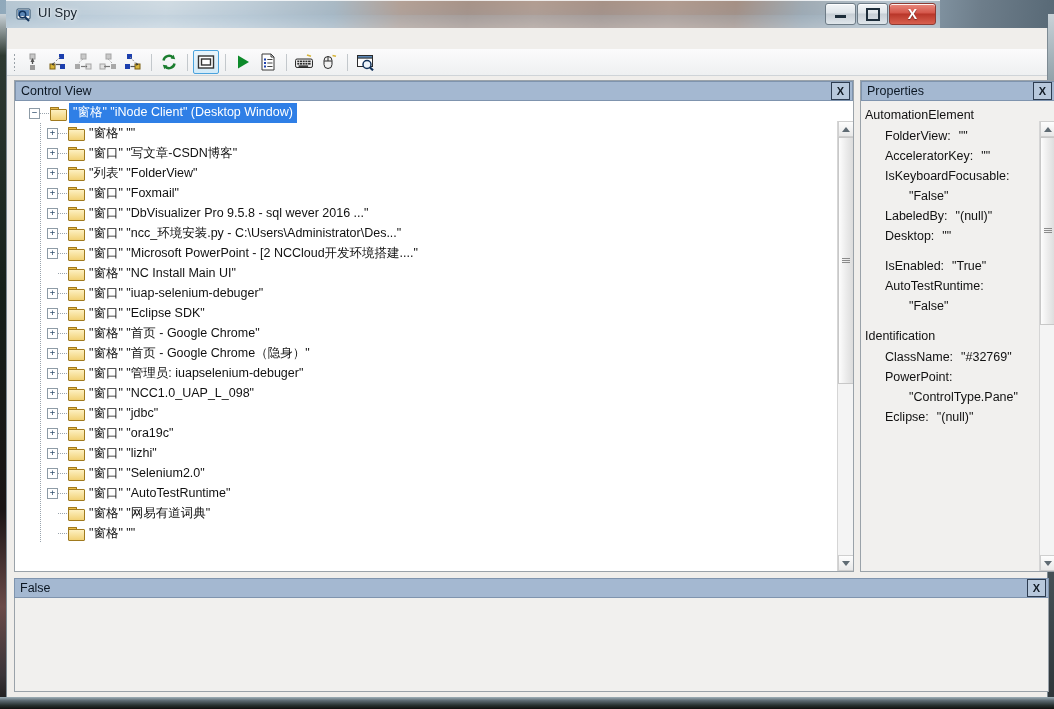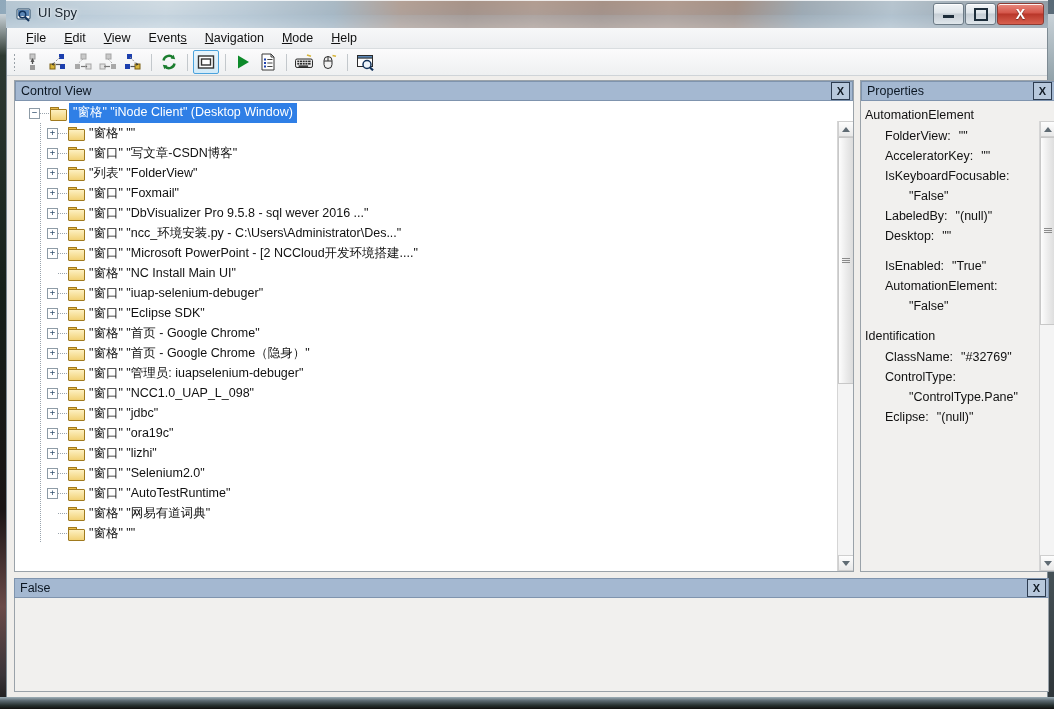--- a/index.html
+++ b/index.html
@@ -24,21 +24,21 @@
   }
   .win-border-left{position:absolute;left:-6px;top:14px;width:6px;height:689px;
     background:linear-gradient(to bottom,#c9d2d8 0%,#2e3a32 6%,#16201a 40%,#1a1414 72%,#6a4a48 86%,#3a3438 96%,#1d1d1d 100%);}
   .win-border-right{position:absolute;left:1042px;top:14px;width:6px;height:689px;
     background:linear-gradient(to bottom,#c9d2d8 0%,#8fa0a8 10%,#6e7d85 40%,#4d5a60 75%,#2d3438 100%);}
   .win-border-bottom{position:absolute;left:-6px;top:697px;width:1054px;height:12px;
     background:linear-gradient(to bottom,#9fb0b8 0%,#5c6a72 30%,#26302f 70%,#10100f 100%);}
 
   
   #titlebar{
-    position:absolute;left:0;top:0;width:1042px;height:28px;
+    position:absolute;left:0;top:0;width:934px;height:28px;
     background:linear-gradient(to bottom,rgba(255,255,255,0.34),rgba(226,235,242,0.40) 48%,rgba(205,219,230,0.52) 52%,rgba(232,240,246,0.55));
     border-top:1px solid rgba(255,255,255,0.75);
   }
   #titlebar .tb-icon{
     position:absolute;left:10px;top:6px;width:16px;height:16px;
   }
   #titlebar .tb-title{
     position:absolute;left:32px;top:4px;font-size:13px;color:#16212b;
     text-shadow:0 0 3px rgba(255,255,255,0.95),0 0 6px rgba(255,255,255,0.8);
     white-space:nowrap;
@@ -210,29 +210,20 @@
         <span class="rest-glyph"></span>
       </div>
       <div class="cap-btn close">
         <span class="cap-glyph">X</span>
       </div>
     </div>
   </div>
 
   <div id="client">
 
-    <div id="menubar">
-        <div class="menu-item"><u>F</u>ile</div>
-        <div class="menu-item"><u>E</u>dit</div>
-        <div class="menu-item"><u>V</u>iew</div>
-        <div class="menu-item">Event<u>s</u></div>
-        <div class="menu-item"><u>N</u>avigation</div>
-        <div class="menu-item"><u>M</u>ode</div>
-        <div class="menu-item"><u>H</u>elp</div>
-      </div>
 
     <div id="toolbar">
       <span class="tb-grip"></span>
       <div class="tb-btn">
         <svg width="18" height="18" viewBox="0 0 18 18">
           <rect x="6" y="1" width="5" height="5" fill="#c8c8c8" stroke="#9a9a9a"></rect>
           <rect x="6" y="12" width="5" height="5" fill="#9a9a9a"></rect>
           <line x1="8.5" y1="11" x2="8.5" y2="6" stroke="#555" stroke-width="1.3"></line>
           <path d="M8.5 5 L6.5 9 L10.5 9 Z" fill="#555"></path>
         </svg>
@@ -580,26 +571,26 @@
         <div class="prop-inner" id="prop-inner">
             <div class="p-group">AutomationElement</div>
             <div class="p-row"><span>FolderView:</span><span class="pv">""</span></div>
             <div class="p-row"><span>AcceleratorKey:</span><span class="pv">""</span></div>
             <div class="p-row"><span>IsKeyboardFocusable:</span></div>
             <div class="p-val-wrap">"False"</div>
             <div class="p-row"><span>LabeledBy:</span><span class="pv">"(null)"</span></div>
             <div class="p-row"><span>Desktop:</span><span class="pv">""</span></div>
             <div class="p-spacer"></div>
             <div class="p-row"><span>IsEnabled:</span><span class="pv">"True"</span></div>
-            <div class="p-row"><span>AutomationElement:</span></div>
+            <div class="p-row"><span>AutoTestRuntime:</span></div>
             <div class="p-val-wrap">"False"</div>
             <div class="p-spacer"></div>
             <div class="p-group">Identification</div>
             <div class="p-row"><span>ClassName:</span><span class="pv">"#32769"</span></div>
-            <div class="p-row"><span>ControlType:</span></div>
+            <div class="p-row"><span>PowerPoint:</span></div>
             <div class="p-val-wrap">"ControlType.Pane"</div>
             <div class="p-row"><span>Eclipse:</span><span class="pv">"(null)"</span></div>
           </div>
         <div class="vscroll">
           <div class="sb-arrow sb-up">
               <i></i>
             </div>
           <div class="sb-thumb" style="top:16px;height:188px;">
             <span class="sb-grip"></span>
           </div>

